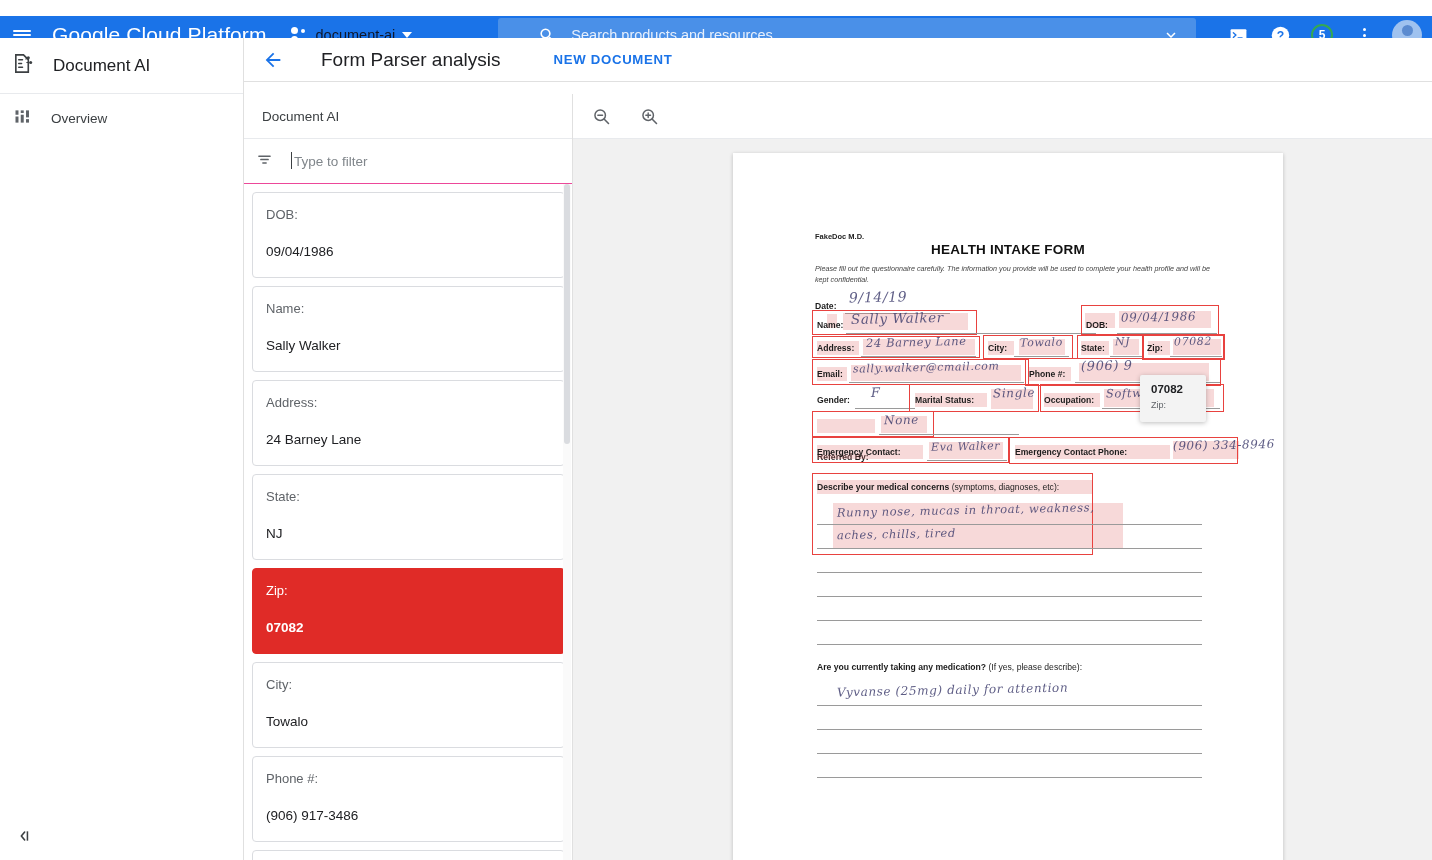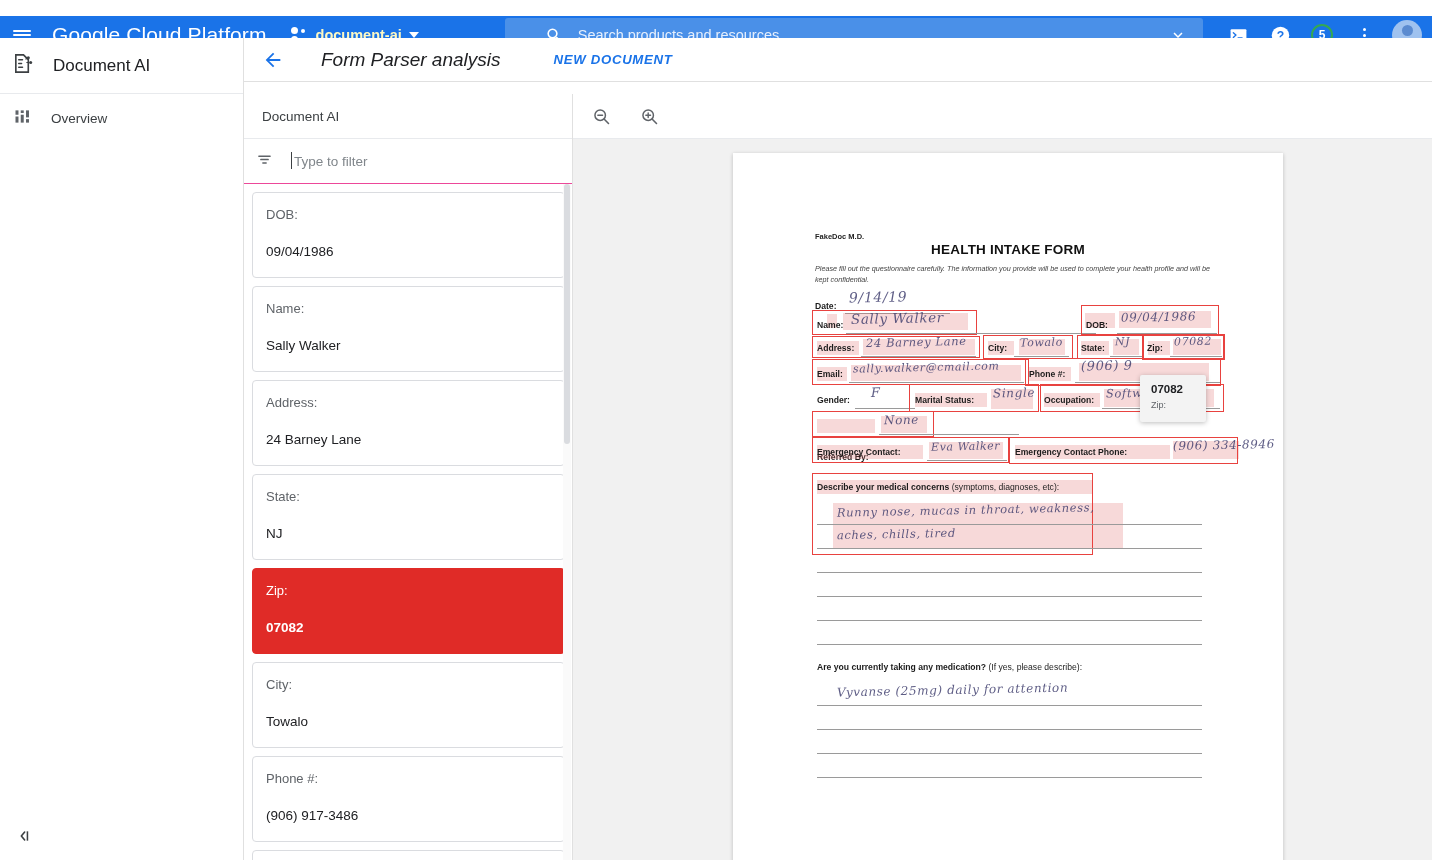--- a/index.html
+++ b/index.html
@@ -38,21 +38,21 @@
     margin-left: 24px; cursor: pointer; flex: none;
   }
   .proj-icon { width: 18px; height: 16px; position: relative; }
   .proj-icon i {
     position: absolute; background: #fff; border-radius: 50%;
   }
   .proj-icon i:nth-child(1) { width: 7px; height: 7px; left: 0; top: 0; }
   .proj-icon i:nth-child(2) { width: 4px; height: 4px; left: 10px; top: 1.5px; }
   .proj-icon i:nth-child(3) { width: 7px; height: 7px; left: 0; top: 9px; }
   .proj-icon i:nth-child(4) { width: 4px; height: 4px; left: 10px; top: 10.5px; }
-  .proj-name { color: #fef9c3; font-size: 14.5px; font-weight: bold; }
+  .proj-name { color: #0f172a; font-size: 14.5px; font-weight: normal; }
   .chev-down {
     width: 0; height: 0; border-left: 5px solid transparent;
     border-right: 5px solid transparent; border-top: 6px solid #fff;
   }
   .searchbar {
     margin-left: 86px;
     width: 698px; height: 34px;
     background: #4a90e8;
     border-radius: 3px;
     display: flex; align-items: center;
@@ -117,21 +117,21 @@
     position: absolute; left: 12px; bottom: 12px;
     width: 24px; height: 24px; display: flex;
     align-items: center; justify-content: center; cursor: pointer;
   }
 
   
   .content-bar {
     position: absolute; top: 38px; left: 244px;
     width: 1188px; height: 44px;
     background: #fff; border-bottom: 1px solid #e0e0e0;
-    display: flex; align-items: center; font-style: italic;
+    display: flex; align-items: center;
   }
   .back-arrow {
     width: 40px; height: 40px; margin-left: 9px;
     display: flex; align-items: center; justify-content: center; cursor: pointer;
   }
   .page-title {
     font-size: 19px; color: #202124; margin-left: 28px;
   }
   .new-doc-btn {
     margin-left: 45px; color: #1a73e8;

